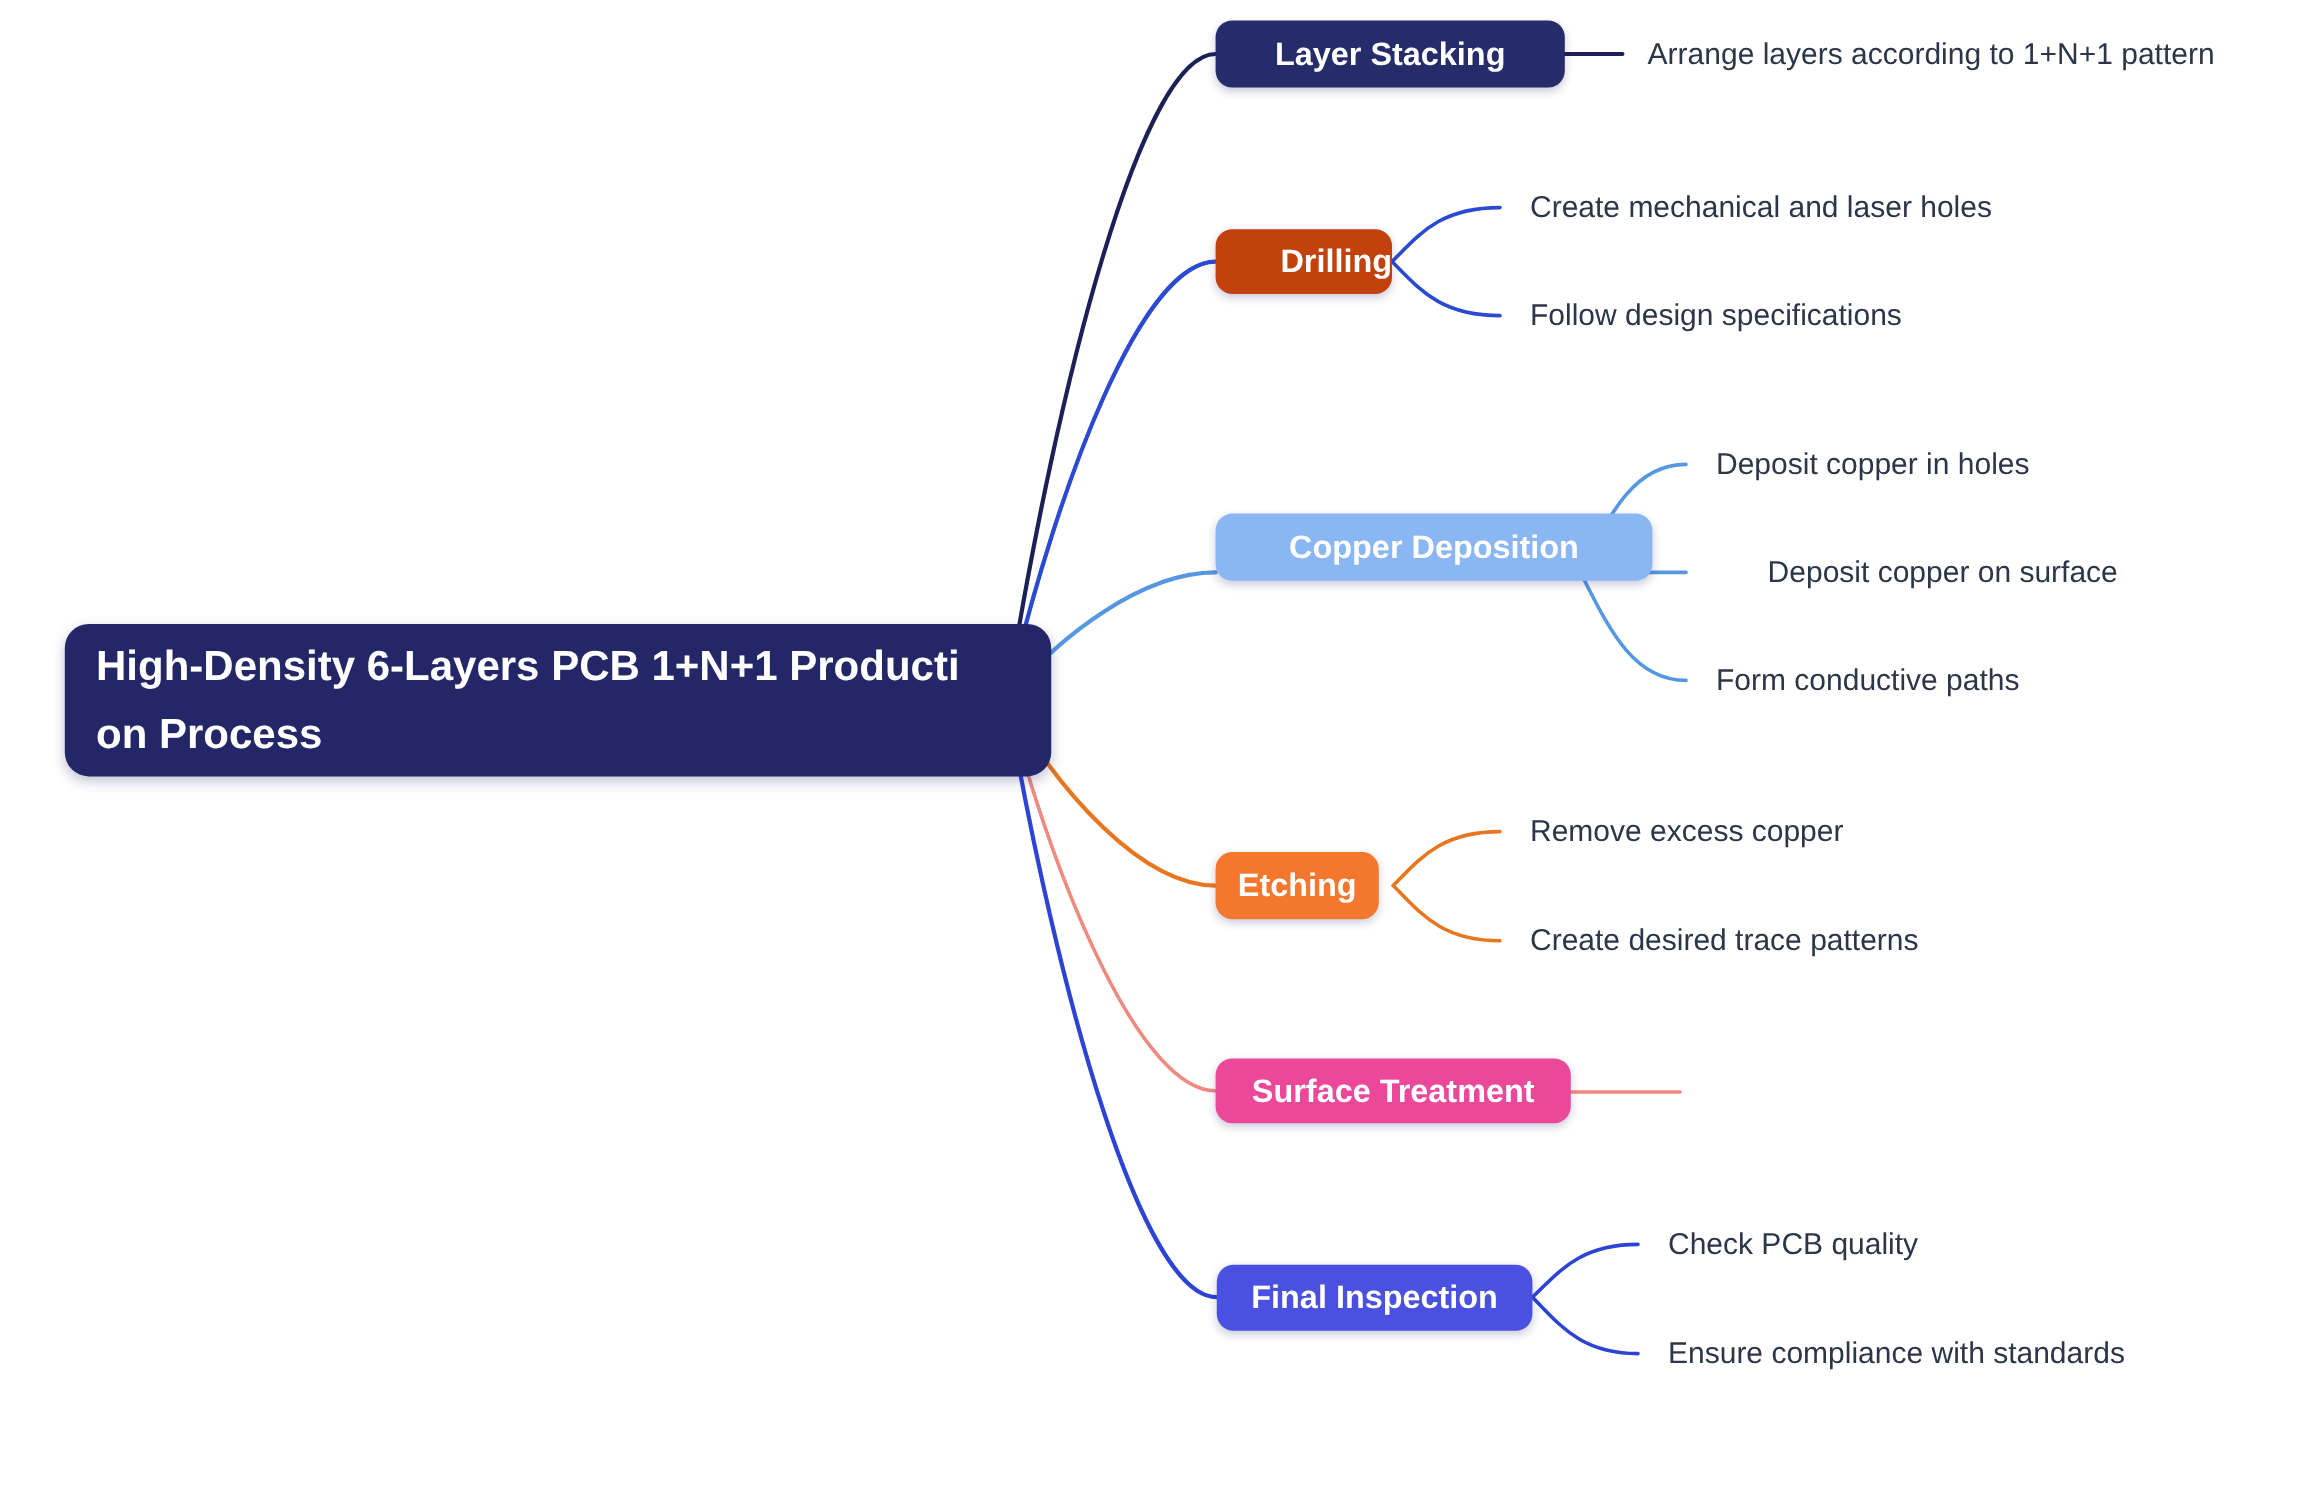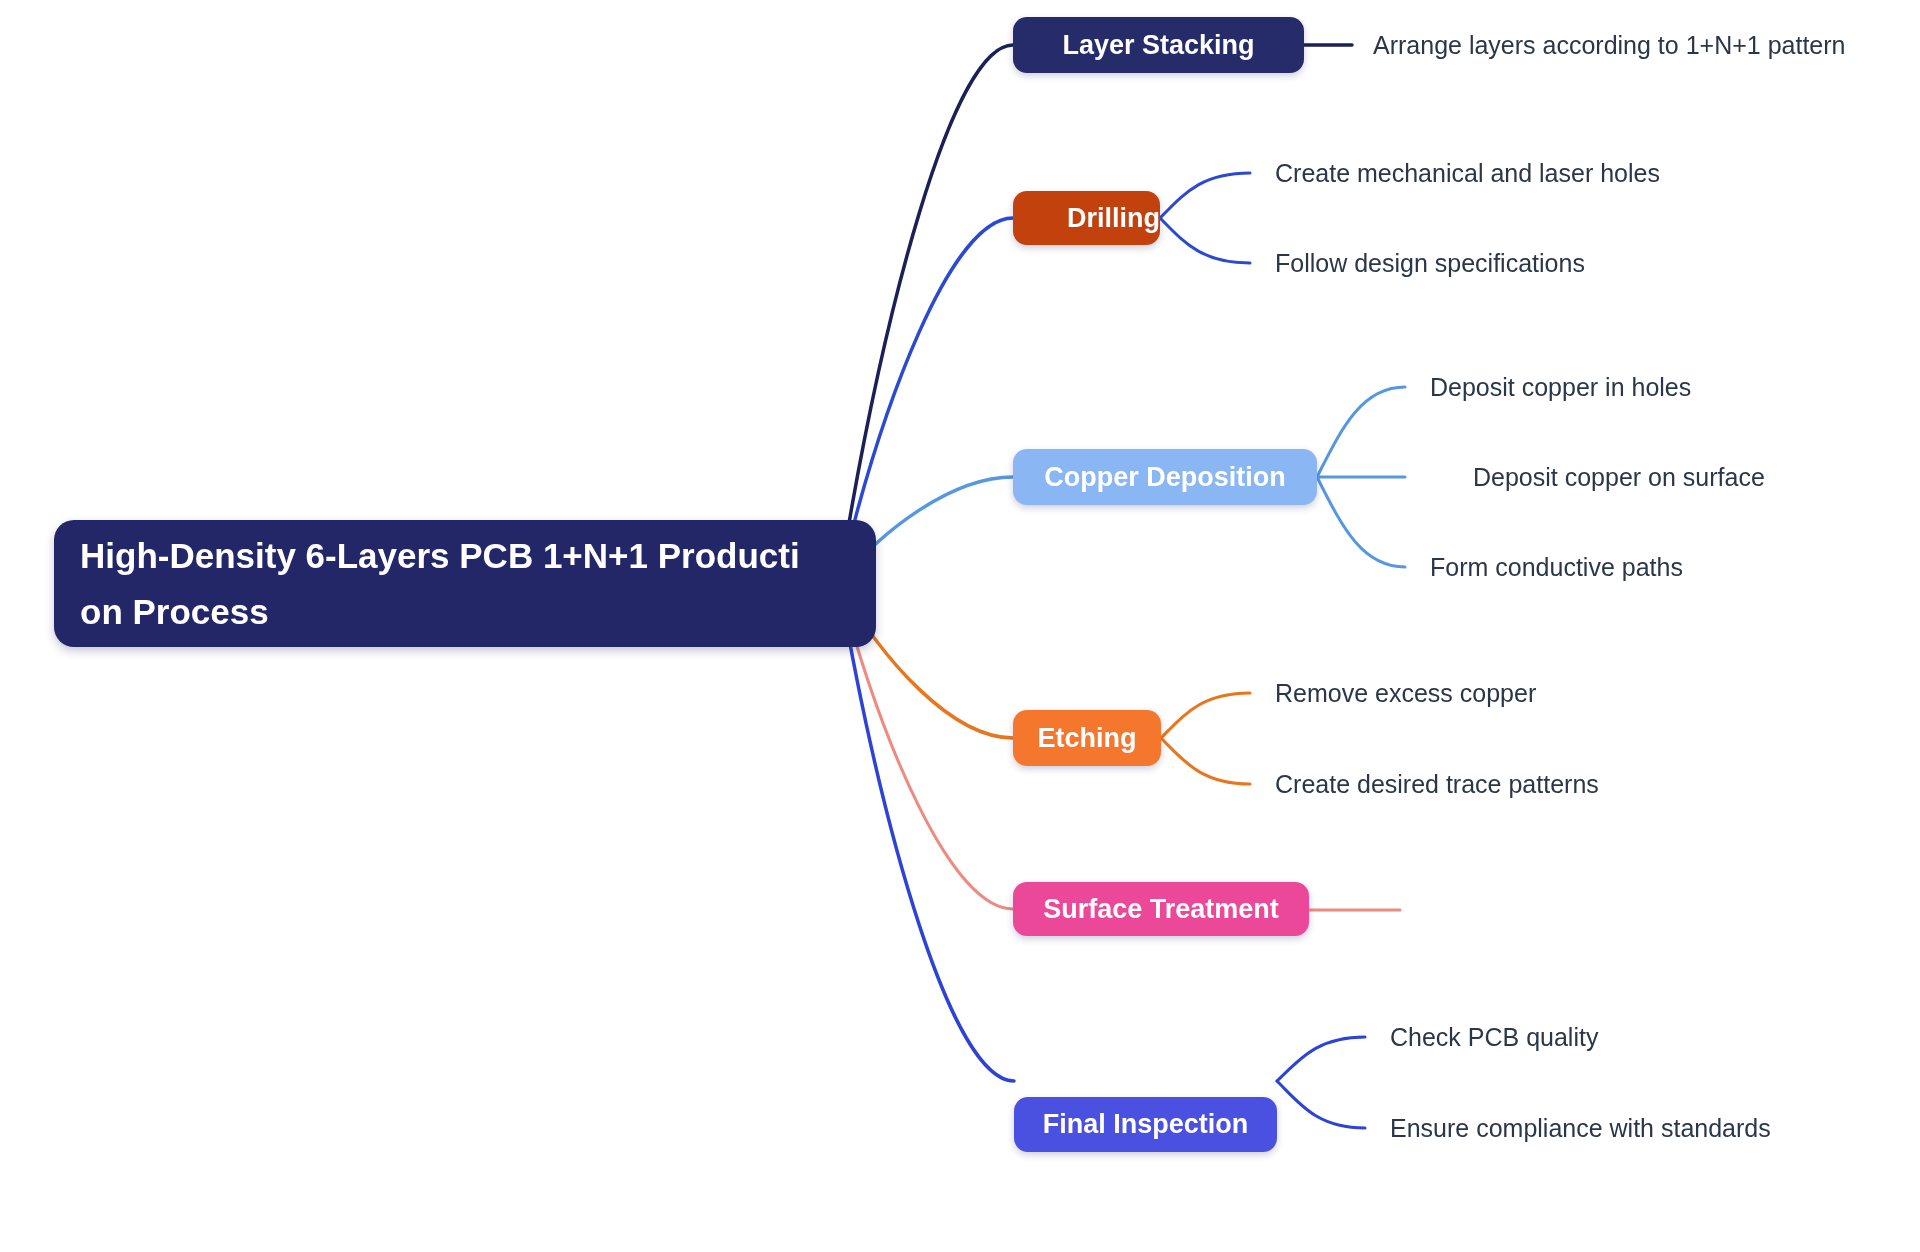--- a/index.html
+++ b/index.html
@@ -41,22 +41,22 @@
     justify-content: center;
     border-radius: 14px;
     color: #ffffff;
     font-size: 27px;
     font-weight: bold;
     white-space: nowrap;
     box-shadow: 0 3px 7px rgba(30,34,100,0.22);
   }
   .n-layer   { left: 1013px; top: 17px;   width: 291px; height: 56px; }
   .n-drill   { left: 1013px; top: 191px;  width: 147px; height: 54px; }
-  .n-copper  { left: 1013px; top: 449px;  width: 304px; height: 56px; align-items: center; }
-  .n-etch    { left: 1013px; top: 710px;  width: 148px; height: 56px; text-align: center; }
+  .n-copper  { left: 1013px; top: 428px;  width: 364px; height: 56px; align-items: center; }
+  .n-etch    { left: 1013px; top: 710px;  width: 136px; height: 56px; text-align: center; }
   .n-surface { left: 1013px; top: 882px;  width: 296px; height: 54px; }
   .n-final   { left: 1014px; top: 1054px; width: 263px; height: 55px; }
   .leaf {
     position: absolute;
     font-size: 25px;
     line-height: 34px;
     white-space: nowrap;
   }
   .lf-1a { left: 1373px; top: 28px;   }
   .lf-2a { left: 1275px; top: 156px;  }
@@ -115,21 +115,21 @@
   </div>
   <div class="node n-copper" style="background: rgb(138, 182, 243);">
     <span>Copper Deposition</span>
   </div>
   <div class="node n-etch" style="background: rgb(245, 119, 46);">
     <span>Etching</span>
   </div>
   <div class="node n-surface" style="background: #ec4899;">
     <span>Surface Treatment</span>
   </div>
-  <div class="node n-final" style="background: rgb(74, 81, 224); margin-top: 43px;">
+  <div class="node n-final" style="background: rgb(74, 81, 224);">
     <span>Final Inspection</span>
   </div>
 
   <div class="leaf lf-1a">Arrange layers according to 1+N+1 pattern</div>
   <div class="leaf lf-2a">Create mechanical and laser holes</div>
   <div class="leaf lf-2b">Follow design specifications</div>
   <div class="leaf lf-3a">Deposit copper in holes</div>
   <div class="leaf lf-3b">Deposit copper on surface</div>
   <div class="leaf lf-3c">Form conductive paths</div>
   <div class="leaf lf-4a">Remove excess copper</div>

